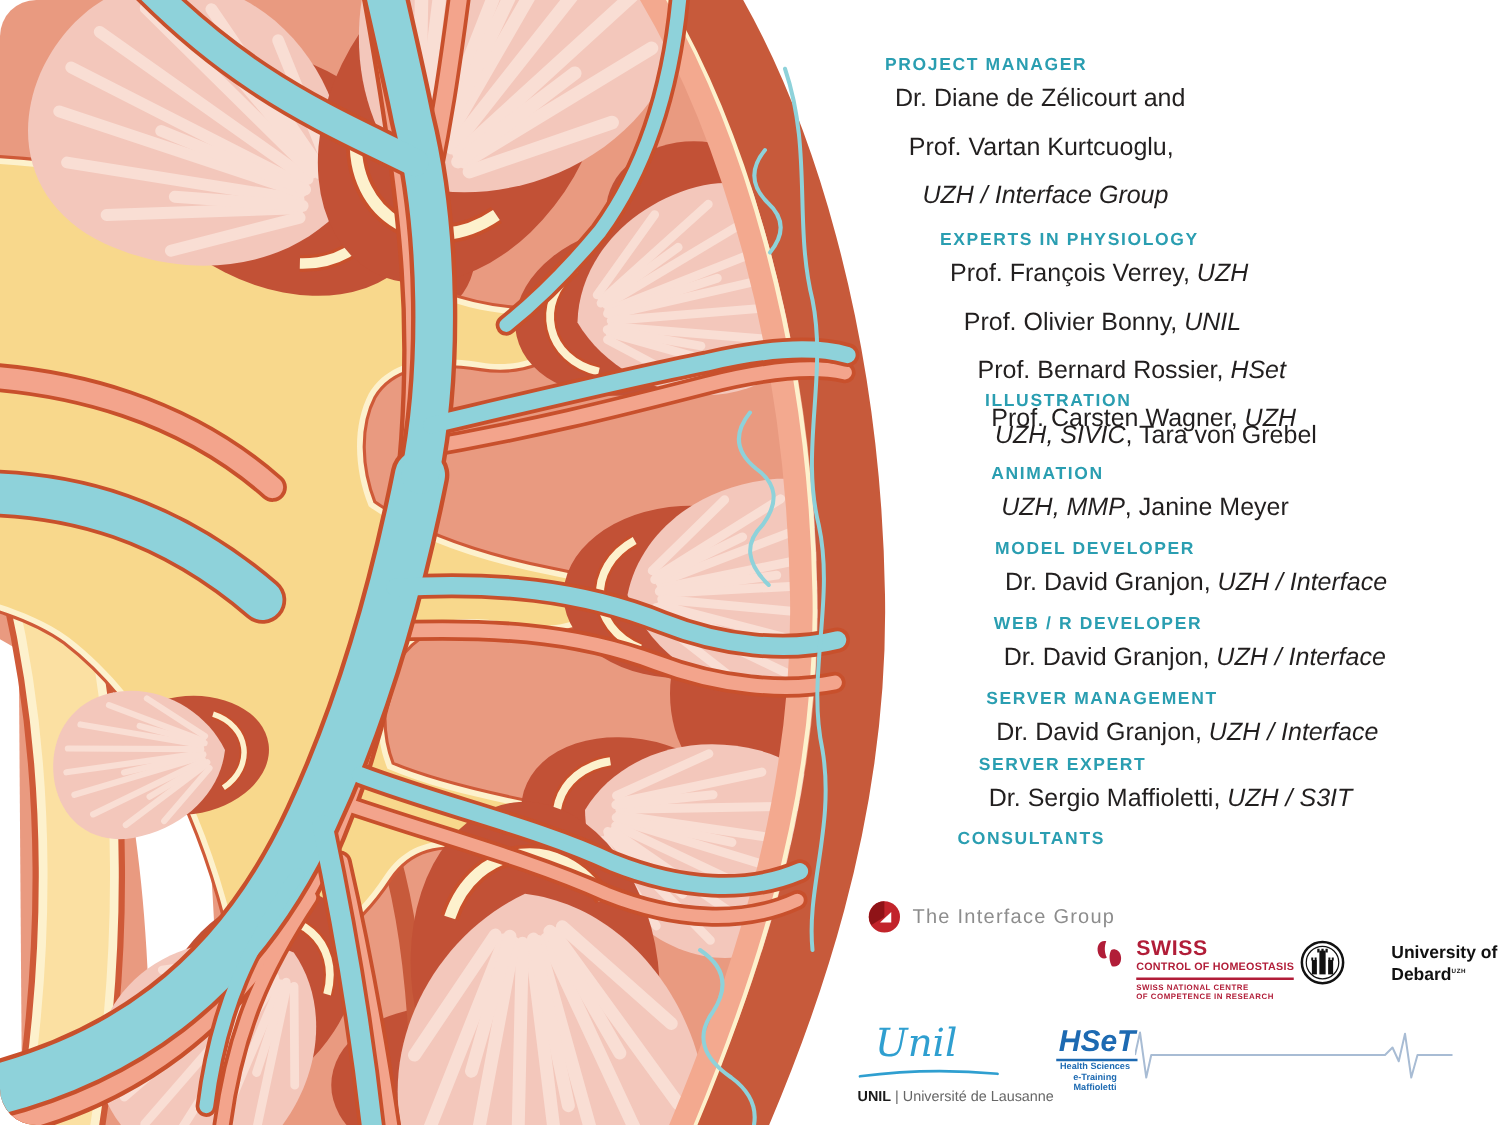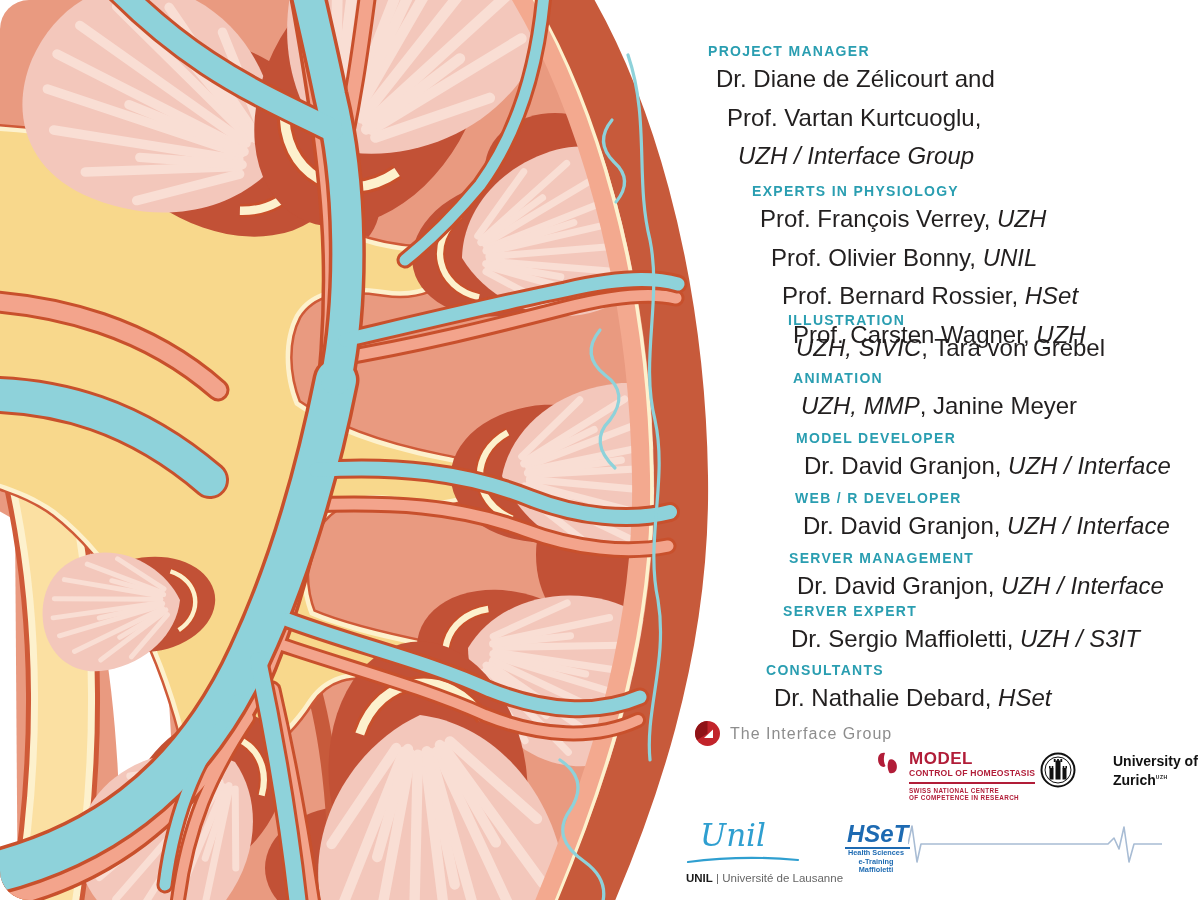--- a/index.html
+++ b/index.html
@@ -3,21 +3,21 @@
 <meta charset="utf-8">
 <style>
   html,body{margin:0;padding:0;background:#ffffff;}
   .stage{position:relative;width:1200px;height:900px;overflow:hidden;background:#fff;
          font-family:"Liberation Sans", sans-serif;border-radius:29px;}
   .illo{position:absolute;left:0;top:0;z-index:0;}
   
   .credits{position:absolute;left:690px;top:0;width:500px;height:750px;z-index:2;}
   .blk{position:absolute;white-space:nowrap;}
   .hdr{font-size:14px;font-weight:bold;letter-spacing:1.3px;color:#2a9eb1;line-height:18px;}
-  .line{font-size:24px;line-height:38.5px;color:#221f1f;}
+  .line{font-size:20px;line-height:38.5px;color:#221f1f;}
   .line .it{font-style:italic;}
   .blk .line:nth-child(2){margin-left:8px;}
   .blk .line:nth-child(3){margin-left:19px;}
   .blk .line:nth-child(4){margin-left:30px;}
   .blk .line:nth-child(5){margin-left:41px;}
   .b0{top:42px;left:18px}.b1{top:182px;left:62px}.b2{top:311px;left:98px}
   .b3{top:369px;left:103px}.b4{top:429px;left:106px}.b5{top:489px;left:105px}
   .b6{top:549px;left:99px}.b7{top:602px;left:93px}.b8{top:661px;left:76px}
   
   .logo{position:absolute;z-index:2;display:flex;align-items:center;gap:9px;}
@@ -223,40 +223,39 @@
       <div class="blk b6">
         <div class="hdr">SERVER MANAGEMENT</div>
         <div class="line"><span>Dr. David Granjon, </span><span class="it">UZH / Interface</span></div>
       </div>
       <div class="blk b7">
         <div class="hdr">SERVER EXPERT</div>
         <div class="line"><span>Dr. Sergio Maffioletti, </span><span class="it">UZH / S3IT</span></div>
       </div>
       <div class="blk b8">
         <div class="hdr">CONSULTANTS</div>
-        <div class="line"><span>Dr. Nathalie Debard, </span><span class="it">HSet</span></div>
       </div>
     </div>
 
   <div class="logo ig">
     <svg width="27" height="27" viewBox="0 0 27 27">
       <circle cx="13.5" cy="13.5" r="12.5" fill="#c2242b"></circle>
       <path d="M13.5,1 A12.5,12.5 0 0 0 3,20 L13.5,13.5 Z" fill="#8f1317"></path>
       <path d="M10,18 L19,9.5 L19,18 Z" fill="#ffffff"></path>
     </svg>
     <span class="txt">The Interface Group</span>
   </div>
 
   <div class="logo nccr">
     <svg width="24" height="30" viewBox="0 0 24 30">
       <path d="M9,3 C3.5,2 1,7 2.5,12.5 C3.6,16.5 7.5,18 9.5,16 C7.5,12.5 7.3,7 9,3 Z" fill="#b11d38"></path>
       <path d="M13,10 C11,13.5 11.2,19 13.5,23 C19,24.5 22,19.5 20.5,14 C19.4,10 15.2,8.3 13,10 Z" fill="#b11d38"></path>
     </svg>
     <div class="txt">
-      <div class="l1">MODEL</div>
+      <div class="l1">SWISS</div>
       <div class="l2">CONTROL OF HOMEOSTASIS</div>
       <div class="rule"></div>
       <div class="l3">SWISS NATIONAL CENTRE</div>
       <div class="l3">OF COMPETENCE IN RESEARCH</div>
     </div>
   </div>
 
   <div class="logo uzh">
     <svg width="36" height="36" viewBox="0 0 36 36">
       <circle cx="18" cy="18" r="16.5" fill="none" stroke="#111" stroke-width="2"></circle>
@@ -269,21 +268,21 @@
         <rect x="9.5" y="16" width="4" height="11.5"></rect>
           <rect x="22.5" y="16" width="4" height="11.5"></rect>
         <rect x="9" y="14" width="1.6" height="2.4"></rect>
           <rect x="11.7" y="14" width="1.6" height="2.4"></rect>
         <rect x="22.7" y="14" width="1.6" height="2.4"></rect>
           <rect x="25.4" y="14" width="1.6" height="2.4"></rect>
       </g>
     </svg>
     <div class="txt">
       <div>University of</div>
-      <div><span>Zurich</span><sup>UZH</sup></div>
+      <div><span>Debard</span><sup>UZH</sup></div>
     </div>
   </div>
 
   <div class="logo unil">
     <div class="script">Unil</div>
     <svg width="120" height="8" viewBox="0 0 120 8">
       <path d="M2,6 C 40,1 80,1 112,4" fill="none" stroke="#2f9fd0" stroke-width="2.2" stroke-linecap="round"></path>
     </svg>
     <div class="sub">
       <b>UNIL</b> <span>| Université de Lausanne</span>

